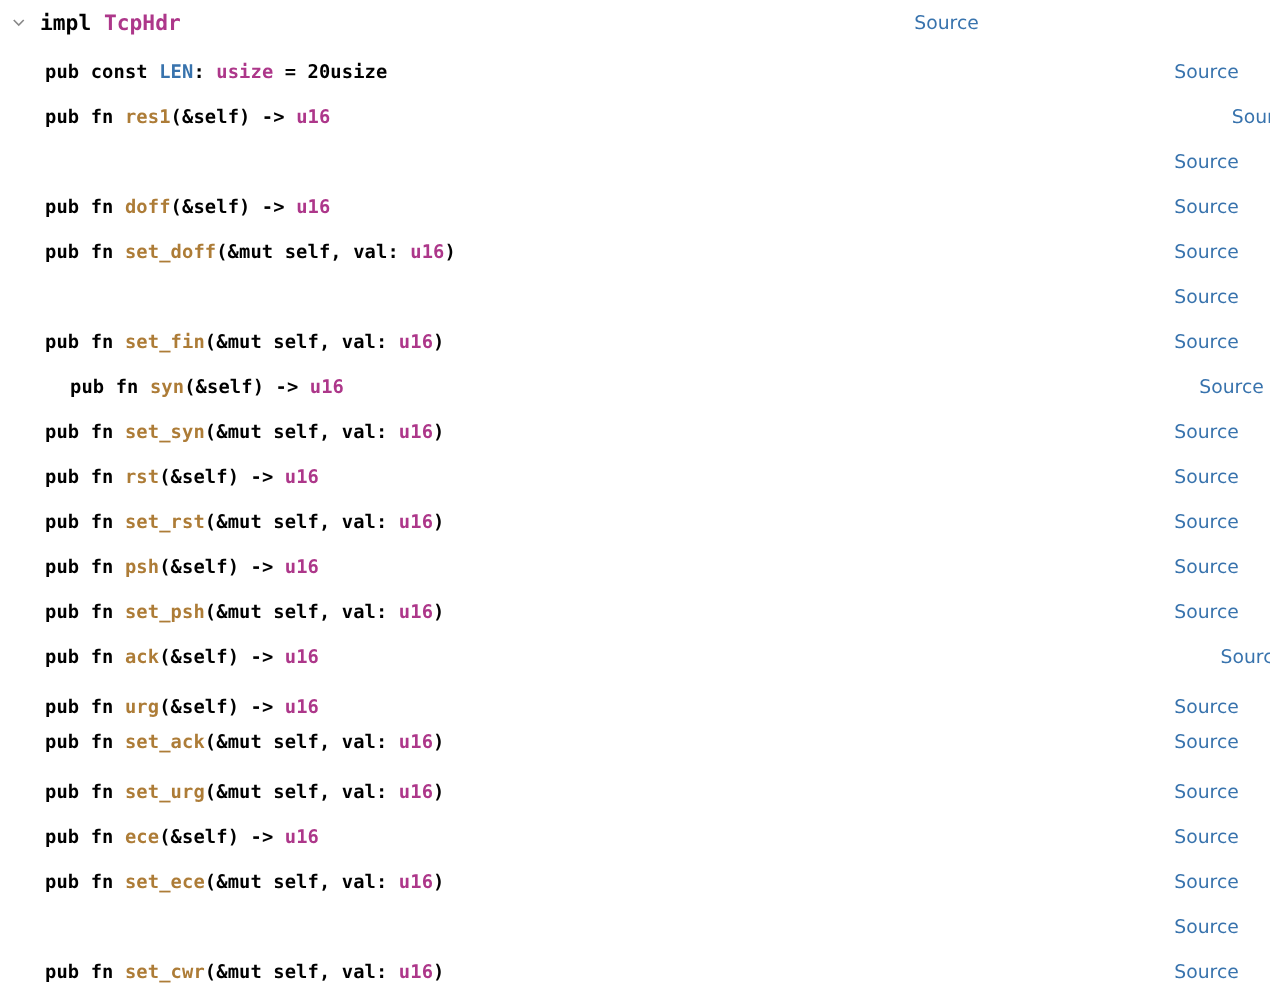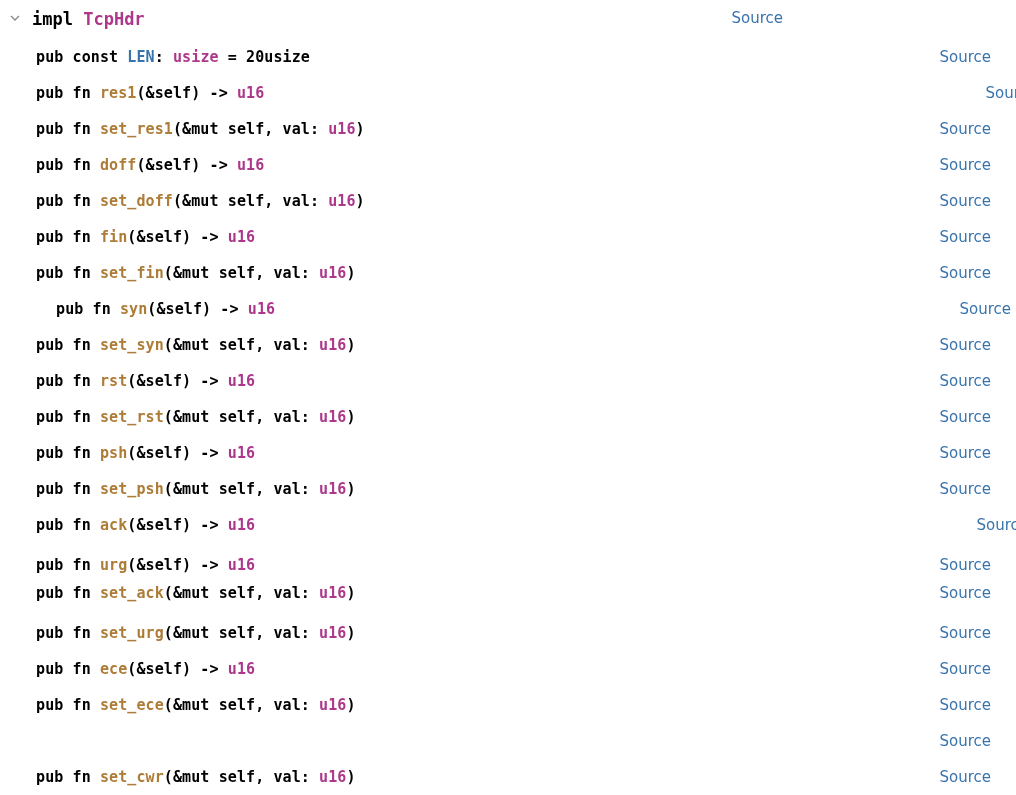--- a/index.html
+++ b/index.html
@@ -32,33 +32,31 @@
 <div id="rows">
     <div class="row" style="top: 40px;">
       <span class="code"><span>pub const </span><span class="kw-const">LEN</span><span>: </span><span class="kw-type">usize</span><span> = 20usize</span></span>
       <a class="src">Source</a>
     </div>
     <div class="row" style="top: 76px; padding-left: 46px;">
       <span class="code"><span>pub fn </span><span class="kw-fn">res1</span><span>(&amp;self) -&gt; </span><span class="kw-type">u16</span><span></span></span>
       <a class="src">Source</a>
     </div>
     <div class="row" style="top: 112px;">
-      <span class="code"><span>pub fn </span><span class="kw-fn">set_res1</span><span>(&amp;mut self, val: </span><span class="kw-type">u16</span><span>)</span></span>
       <a class="src">Source</a>
     </div>
     <div class="row" style="top: 148px;">
       <span class="code"><span>pub fn </span><span class="kw-fn">doff</span><span>(&amp;self) -&gt; </span><span class="kw-type">u16</span><span></span></span>
       <a class="src">Source</a>
     </div>
     <div class="row" style="top: 184px;">
       <span class="code"><span>pub fn </span><span class="kw-fn">set_doff</span><span>(&amp;mut self, val: </span><span class="kw-type">u16</span><span>)</span></span>
       <a class="src">Source</a>
     </div>
     <div class="row" style="top: 220px;">
-      <span class="code"><span>pub fn </span><span class="kw-fn">fin</span><span>(&amp;self) -&gt; </span><span class="kw-type">u16</span><span></span></span>
       <a class="src">Source</a>
     </div>
     <div class="row" style="top: 256px;">
       <span class="code"><span>pub fn </span><span class="kw-fn">set_fin</span><span>(&amp;mut self, val: </span><span class="kw-type">u16</span><span>)</span></span>
       <a class="src">Source</a>
     </div>
     <div class="row" style="top: 292px; margin-left: 20px;">
       <span class="code"><span>pub fn </span><span class="kw-fn">syn</span><span>(&amp;self) -&gt; </span><span class="kw-type">u16</span><span></span></span>
       <a class="src">Source</a>
     </div>

